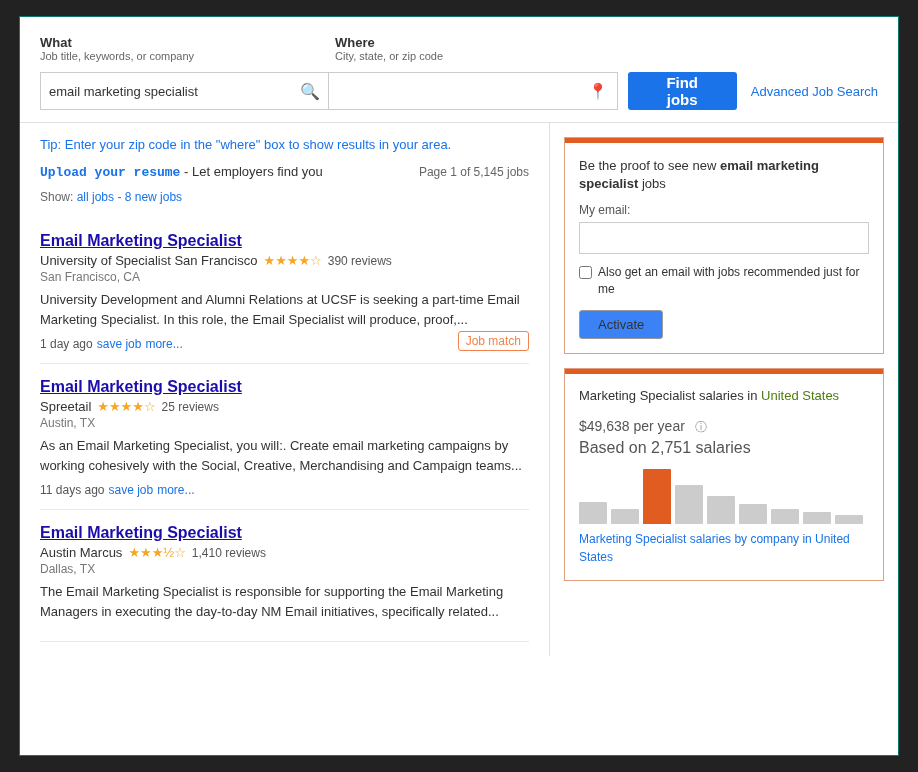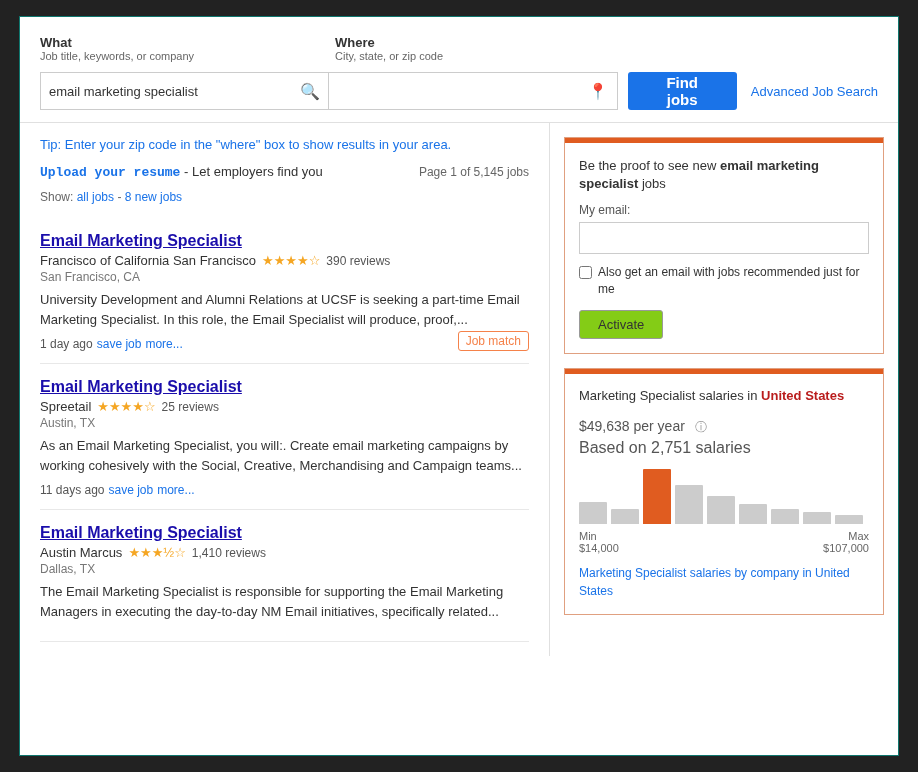--- a/index.html
+++ b/index.html
@@ -55,21 +55,21 @@
     .right-section { border: 1px solid #e0a080; margin: 14px 14px 14px 14px; padding: 0; }
     .right-section-header { height: 5px; background: #e05c20; }
     .right-section-content { padding: 14px; }
     .right-section-title { font-size: 13px; color: #333; margin-bottom: 10px; line-height: 1.4; }
     .right-section-title b { font-weight: bold; }
     .email-label { font-size: 12px; color: #555; margin-bottom: 5px; }
     .email-input { width: 100%; height: 32px; border: 1px solid #ccc; padding: 0 8px; font-size: 13px; margin-bottom: 10px; outline: none; }
     .checkbox-row { display: flex; align-items: flex-start; gap: 6px; margin-bottom: 12px; }
     .checkbox-row input[type=checkbox] { margin-top: 2px; flex-shrink: 0; }
     .checkbox-label { font-size: 12px; color: #333; line-height: 1.4; }
-    .activate-btn { background: #84cc16; border: 1px solid #999; border-radius: 3px; padding: 6px 18px; font-size: 13px; color: #333; cursor: pointer; }
+    .activate-btn { background: #3b82f6; border: 1px solid #999; border-radius: 3px; padding: 6px 18px; font-size: 13px; color: #333; cursor: pointer; }
 
     
     .salary-section { border: 1px solid #e0a080; margin: 0 14px 14px 14px; padding: 0; }
     .salary-section-header { height: 5px; background: #e05c20; }
     .salary-section-content { padding: 14px; }
     .salary-section-title { font-size: 13px; color: #333; margin-bottom: 8px; }
     .salary-section-title b { color: #1a73e8; font-weight: normal; }
     .salary-amount { font-size: 22px; font-weight: bold; color: #333; margin-bottom: 2px; }
     .salary-amount span { font-size: 14px; font-weight: normal; color: #555; }
     .salary-basis { font-size: 16px; color: #555; margin-bottom: 12px; }
@@ -121,21 +121,21 @@
         <div class="page-info">Page 1 of 5,145 jobs</div>
       </div>
       <div class="show-row">
         <span>Show: </span>
         <a class="save-link" href="#">all jobs</a><span> - </span><a class="save-link" href="#">8 new jobs</a>
       </div>
 
       <div class="job-card">
         <div class="job-title">Email Marketing Specialist</div>
         <div class="company-row">
-          <span class="company-name">Francisco of California San Francisco</span>
+          <span class="company-name">University of Specialist San Francisco</span>
           <span class="stars">★★★★☆</span>
           <span class="reviews">390 reviews</span>
         </div>
         <div class="location">San Francisco, CA</div>
         <div class="job-desc">University Development and Alumni Relations at UCSF is seeking a part-time Email Marketing Specialist. In this role, the Email Specialist will produce, proof,...</div>
         <div class="job-actions">
           <span class="job-age">1 day ago</span>
           <a class="save-link" href="#">save job</a>
           <a class="more-link" href="#">more...</a>
           <div class="job-match-badge">Job match</div>
@@ -185,46 +185,36 @@
             <label class="checkbox-label">Also get an email with jobs recommended just for me</label>
           </div>
           <button class="activate-btn">Activate</button>
         </div>
       </div>
 
       <div class="salary-section">
         <div class="salary-section-header"></div>
         <div class="salary-section-content">
           <div class="salary-section-title">
-            <span>Marketing Specialist salaries in </span><b style="color:#b91c1c;font-weight:bold;">United States</b>
+            <span>Marketing Specialist salaries in </span><b style="color:#4d7c0f;font-weight:normal;">United States</b>
           </div>
           <div class="salary-amount">
             <span>$49,638</span><span style="font-size:14px;font-weight:normal;color:#555;"> per year</span>
             <span style="font-size:12px;color:#999;margin-left:4px;">ⓘ</span>
           </div>
           <div class="salary-basis">Based on 2,751 salaries</div>
           <div class="salary-chart">
             <div class="bar bar-inactive" style="height:40%;"></div>
             <div class="bar bar-inactive" style="height:28%;"></div>
             <div class="bar bar-active" style="height:100%;"></div>
             <div class="bar bar-inactive" style="height:70%;"></div>
             <div class="bar bar-inactive" style="height:50%;"></div>
             <div class="bar bar-inactive" style="height:36%;"></div>
             <div class="bar bar-inactive" style="height:28%;"></div>
             <div class="bar bar-inactive" style="height:22%;"></div>
             <div class="bar bar-inactive" style="height:16%;"></div>
           </div>
-          <div class="salary-range">
-            <div>
-              <div style="font-size:11px;color:#666;">Min</div>
-              <div style="font-size:11px;color:#666;">$14,000</div>
-            </div>
-            <div style="text-align:right;">
-              <div style="font-size:11px;color:#666;">Max</div>
-              <div style="font-size:11px;color:#666;">$107,000</div>
-            </div>
-          </div>
           <a class="salary-link" href="#">Marketing Specialist salaries by company in United States</a>
         </div>
       </div>
     </div>
   </div>
 </div>
 
 </body></html>

